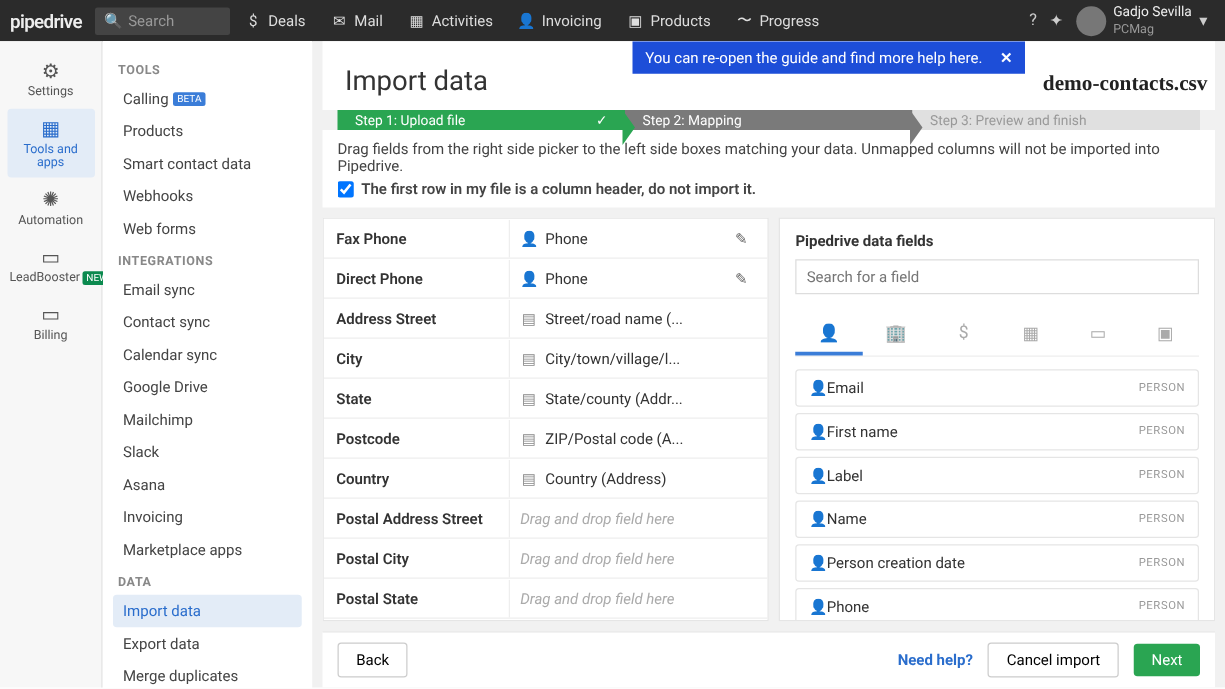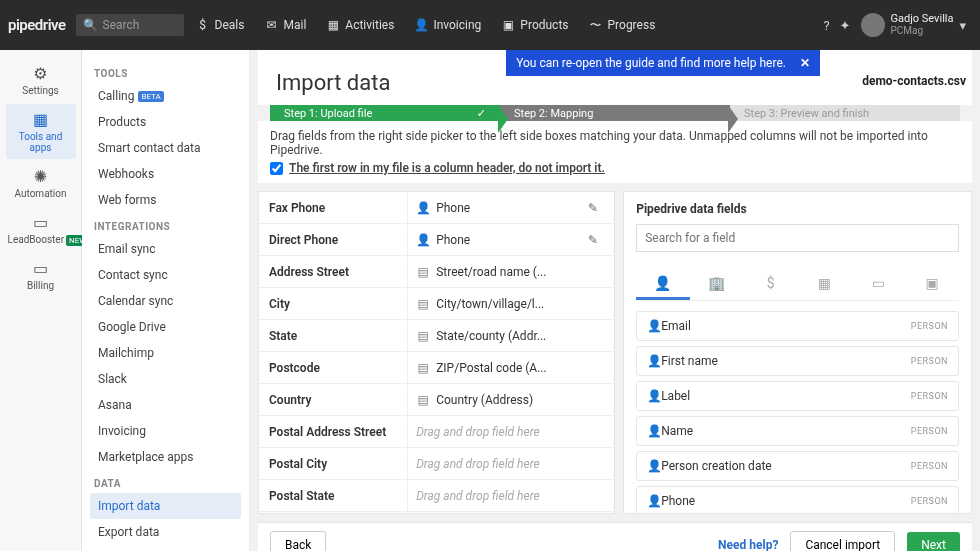--- a/index.html
+++ b/index.html
@@ -1,17 +1,17 @@
 <!DOCTYPE html>
 <html><head>
 <meta charset="utf-8">
 <style>
 * { margin: 0; padding: 0; box-sizing: border-box; font-family: -apple-system, BlinkMacSystemFont, "Segoe UI", Roboto, Arial, sans-serif; }
 body { width: 980px; height: 551px; overflow: hidden; background: #fff; font-size: 13px; color: #333; }
-.topbar { height: 50px; background: #2b2b2b; display: flex; align-items: center; padding: 0 6px; color: #ccc; gap: 4px; }
+.topbar { height: 33px; background: #2b2b2b; display: flex; align-items: center; padding: 0 6px; color: #ccc; gap: 4px; }
 .logo { font-weight: 600; letter-spacing: -0.5px; font-size: 15px; color: #eee; padding: 0 6px 0 2px; }
 .search-box { background: #444; border-radius: 2px; padding: 4px 8px; width: 108px; color: #999; font-size: 12px; display: flex; align-items: center; gap: 4px; }
 .navitem { display: flex; align-items: center; gap: 5px; padding: 0 8px; font-size: 12px; color: #ddd; cursor: pointer; height: 34px; }
 .navitem .ico { width: 14px; height: 14px; display: inline-flex; align-items: center; justify-content: center;}
 .top-right { margin-left: auto; display: flex; align-items: center; gap: 10px; padding-right: 8px;}
 .avatar { width: 24px; height: 24px; border-radius: 50%; background: #777; display: inline-block; }
 .userblock { display: flex; align-items: center; gap: 6px; }
 .username { font-size: 11px; line-height: 1.1; color: #eee;}
 .username small { color: #999; font-size: 10px; }
 .layout { display: flex; height: calc(551px - 34px); }
@@ -21,32 +21,32 @@
 .rail-item .ri { display:block; font-size: 16px; margin-bottom: 2px;}
 .badge-new { background: #0b8a4f; color: #fff; font-size: 8px; padding: 1px 3px; border-radius: 2px; margin-left: 2px;}
 .badge-beta { background: #3b7dd8; color: #fff; font-size: 8px; padding: 1px 3px; border-radius: 2px; margin-left: 4px;}
 .sidebar2 { width: 168px; background: #fff; border-right: 1px solid #eee; padding: 10px 8px; overflow-y: auto;}
 .sec-head { font-size: 10px; color: #888; font-weight: 700; letter-spacing: 0.5px; margin: 8px 4px 4px; text-transform: uppercase;}
 .sb-item { padding: 6px 8px; font-size: 12px; color: #444; cursor: pointer; border-radius: 3px; display:flex; align-items:center;}
 .sb-item.active { background: #e3ecf7; color: #2a6dcc;}
 .main { flex: 1; display: flex; flex-direction: column; background: #f1f1f1; position: relative; overflow:hidden;}
 .help-banner { position: absolute; top: 0; right: 160px; background: #1d4ed8; color: #fff; font-size: 12px; padding: 6px 10px; display: flex; align-items: center; gap: 14px; z-index: 5;}
 .help-banner .close { cursor: pointer; font-weight: bold;}
-.file-name { position: absolute; top: 24px; right: 14px; font-weight: 700; font-size: 12px; color: #222;}
+.file-name { position: absolute; top: 24px; right: 14px; font-weight: 700; font-size: 17px; color: #222; font-family: Liberation Serif, serif;}
 .page-title { font-size: 22px; color: #333; padding: 20px 18px 10px; background: #fff; margin: 0 8px;}
 .steps { display: flex; margin: 0 20px; height: 16px;}
 .step { flex: 1; display: flex; align-items: center; padding: 0 14px; font-size: 11px; color: #fff; position: relative;}
 .step1 { background: #2aa552;}
 .step2 { background: #7a7a7a;}
 .step3 { background: #e0e0e0; color: #999;}
 .step::after { content:''; position:absolute; right:-8px; top:0; border-top:14px solid transparent; border-bottom:14px solid transparent; z-index:2;}
 .step1::after { border-left: 10px solid #2aa552;}
 .step2::after { border-left: 10px solid #7a7a7a;}
 .instructions { background:#fff; margin: 0 8px; padding: 8px 12px; font-size: 12px; color: #444;}
-.instructions label { display: flex; align-items: flex-end; gap: 6px; margin-top: 4px; font-weight: 600; text-decoration: underline;}
+.instructions label { display: flex; align-items: flex-end; gap: 6px; margin-top: 4px; font-weight: 600;}
 .content-row { flex: 1; display: flex; margin: 8px; gap: 8px; overflow: hidden;}
 .map-panel { flex: 1.1; background: #fff; border: 1px solid #e5e5e5; overflow-y: auto;}
 .map-row { display: flex; border-bottom: 1px solid #eee; align-items: center; min-height: 32px;}
 .map-cell-l { width: 42%; padding: 8px 10px; font-weight: 600; border-right: 1px solid #eee; font-size:12px;}
 .map-cell-r { flex: 1; padding: 8px 8px; display: flex; align-items: center; gap: 6px; font-size:12px;}
 .map-cell-r.placeholder { color: #aaa; font-style: italic;}
 .edit-ico { margin-left: auto; color: #666; cursor: pointer; padding-right:8px;}
 .fields-panel { flex: 1; background: #fff; border: 1px solid #e5e5e5; padding: 10px 12px; overflow-y: auto;}
 .fields-title { font-weight: 700; font-size: 12px; margin-bottom: 8px;}
 .search-field { width: 100%; border: 1px solid #ddd; padding: 6px 8px; font-size: 12px; color: #999; margin-bottom: 17px;}

